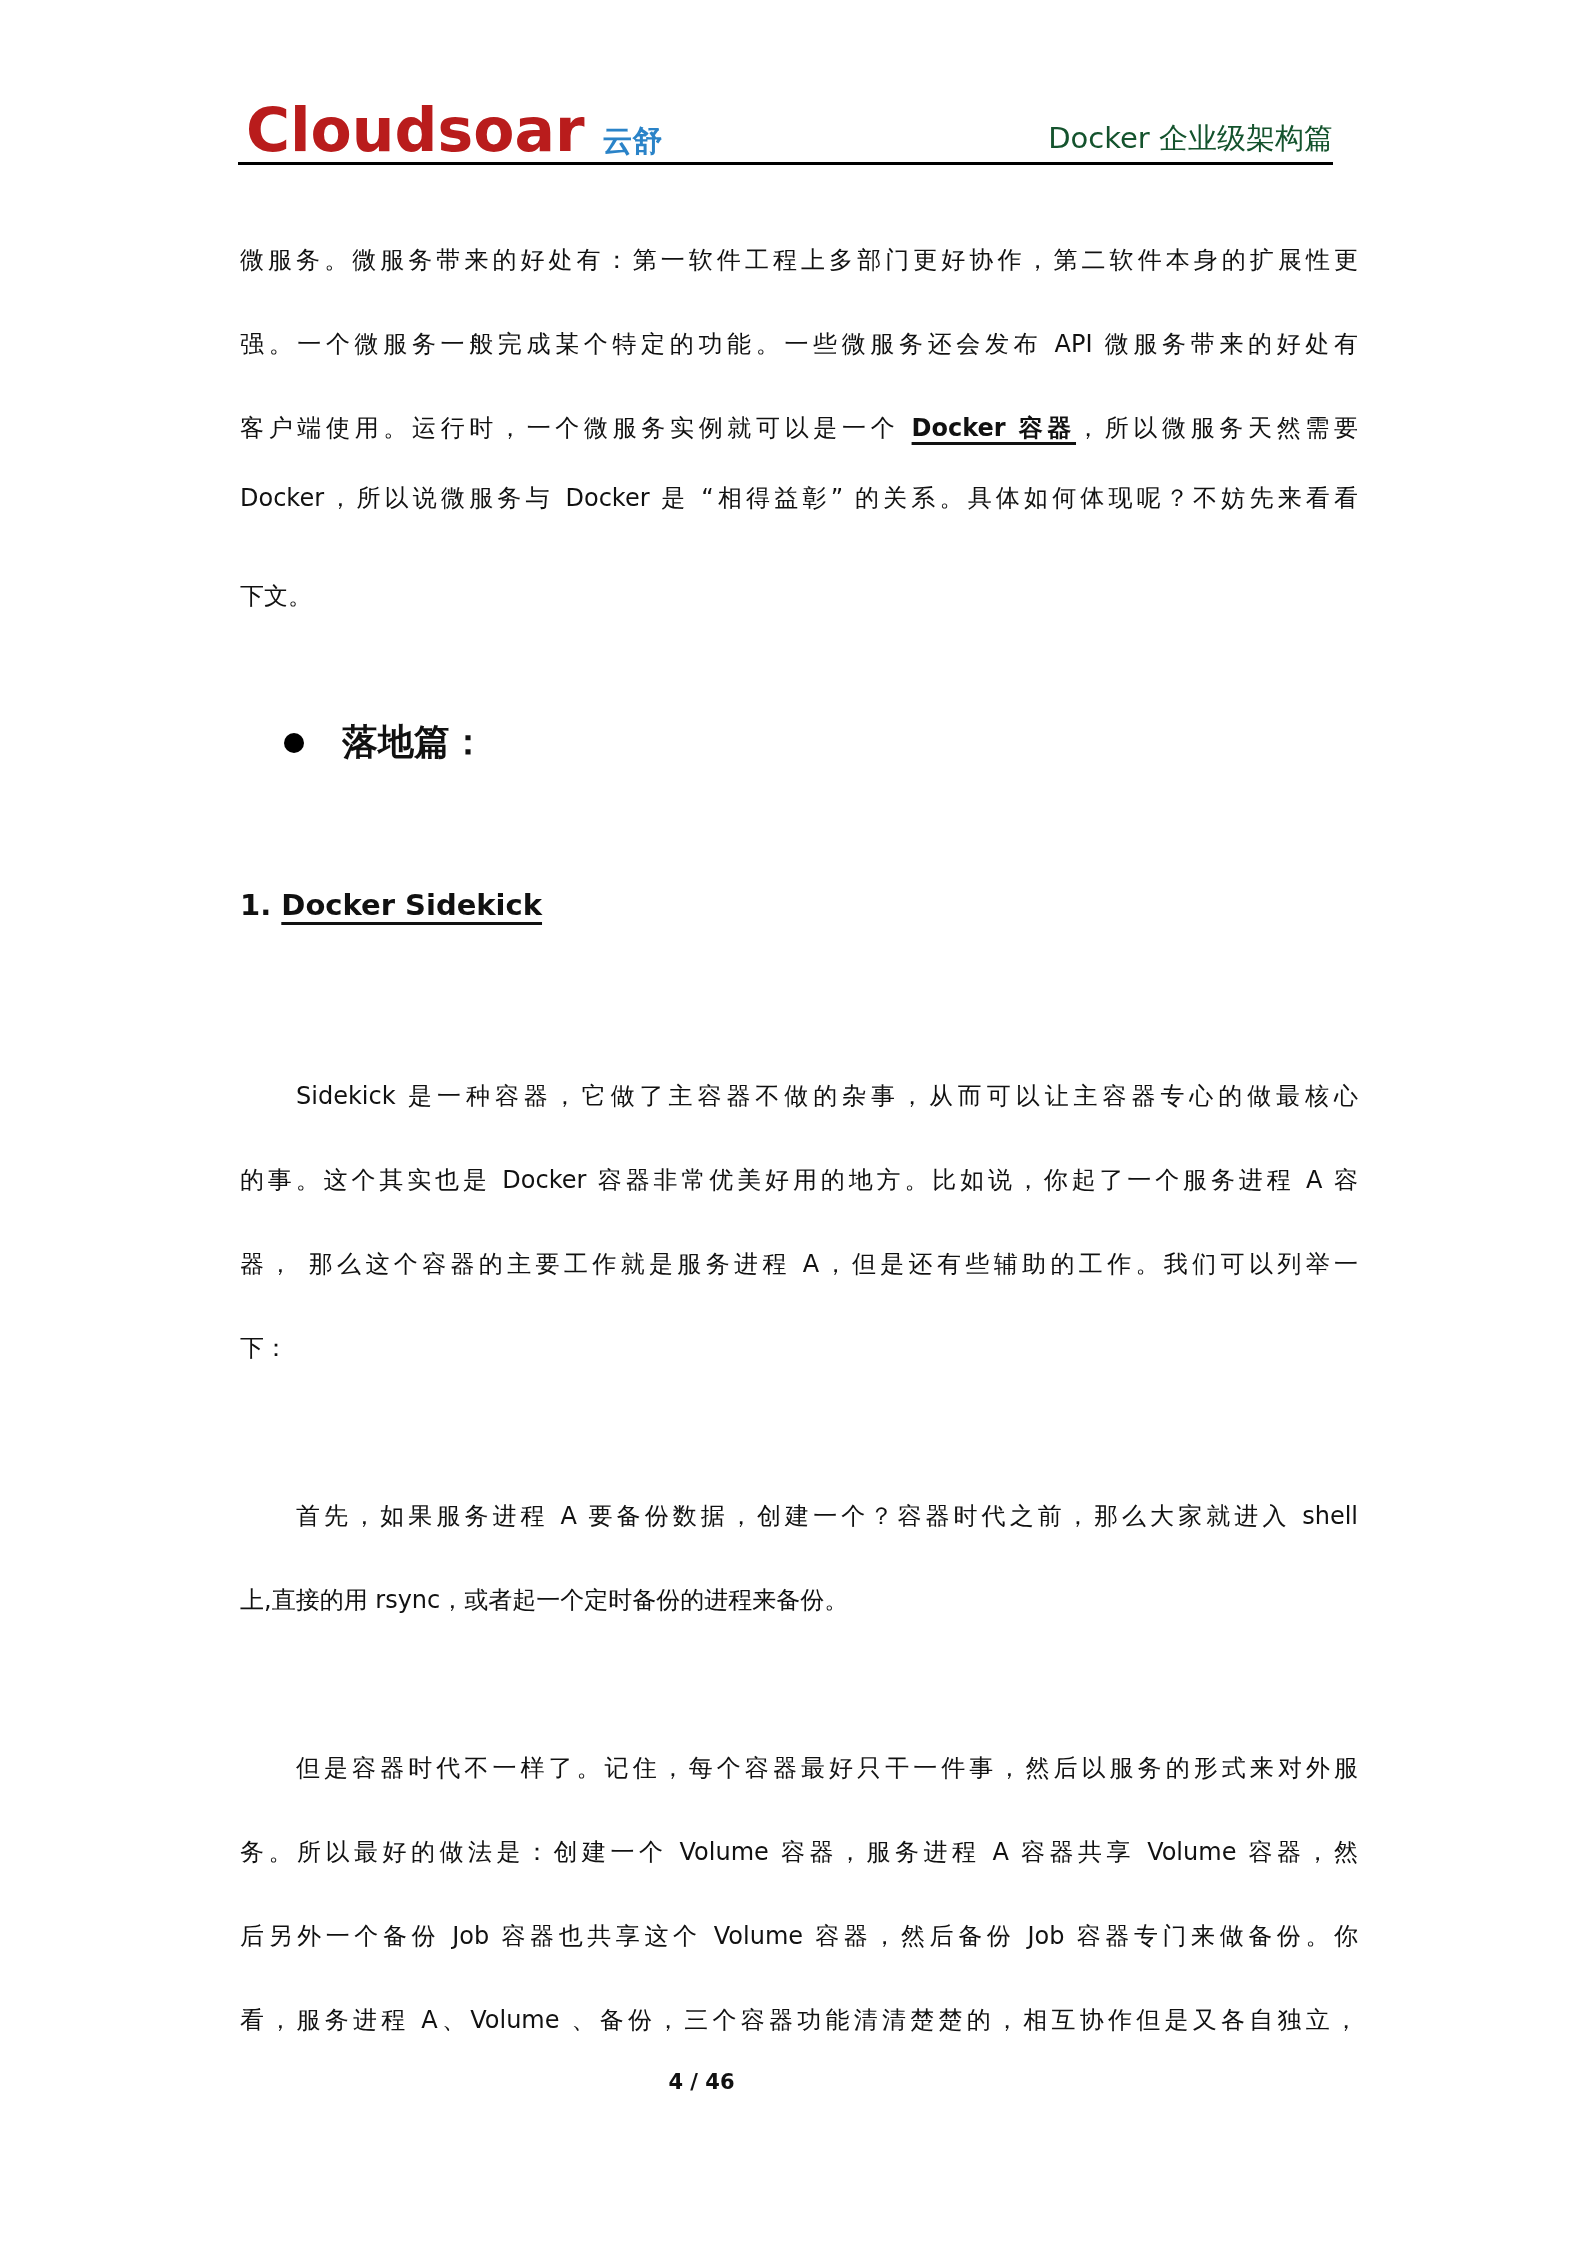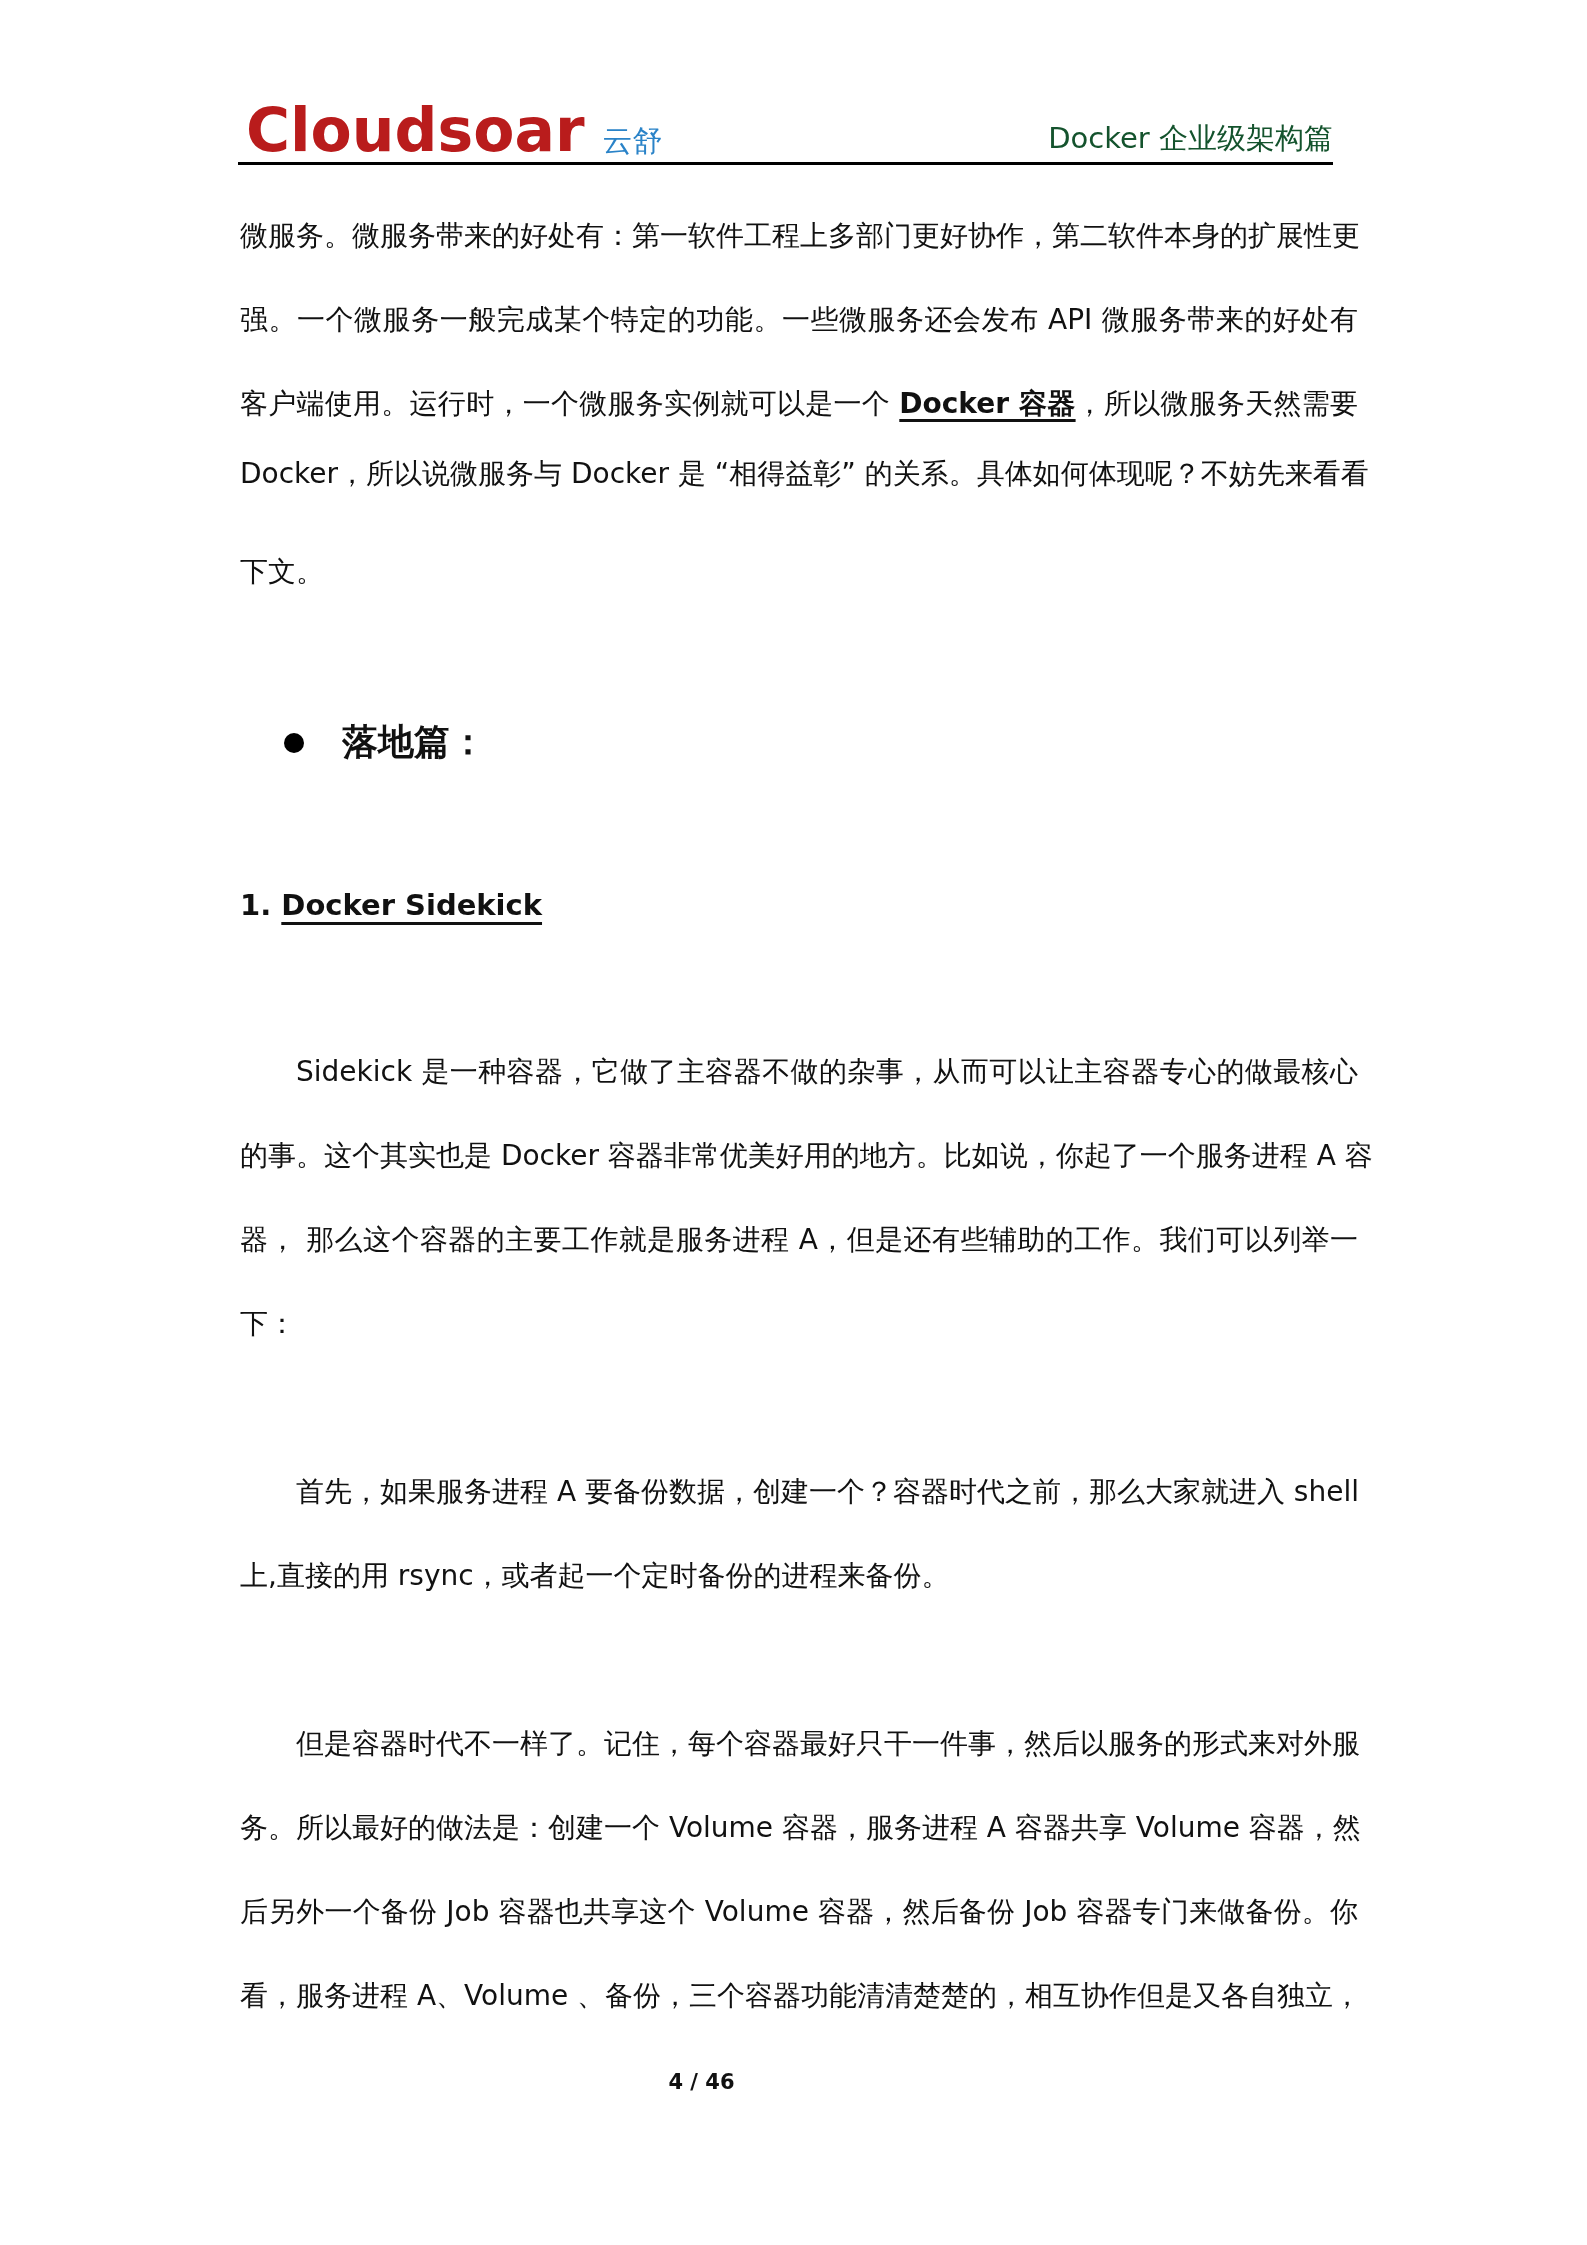--- a/index.html
+++ b/index.html
@@ -3,26 +3,26 @@
 <meta charset="utf-8">
 <style>
   html, body { margin: 0; padding: 0; background: #ffffff; }
   body { width: 1587px; height: 2245px; position: relative; overflow: hidden;
          font-family: "DejaVu Sans", "Liberation Sans", sans-serif; color: #111; }
   .page { position: absolute; left: 0; top: 0; width: 1587px; height: 2245px; }
   .header { position: absolute; left: 238px; top: 95px; width: 1095px; height: 70px; }
   .logo { position: absolute; left: 8px; top: 0px; display: flex; align-items: baseline; }
   .logo-main { font-family: "DejaVu Sans", sans-serif; font-weight: bold; font-size: 60px;
                color: #b91c1c; letter-spacing: 0px; line-height: 70px; }
-  .logo-sub { font-size: 30px; color: #2a83c8; font-weight: normal; margin-left: 18px; }
+  .logo-sub { font-size: 30px; color: #2a83c8; font-weight: bold; margin-left: 18px; }
   .header-title { position: absolute; right: 0; top: 24px; font-size: 29px; color: #14532d;
                   font-family: "DejaVu Sans", sans-serif; }
   .header-rule { position: absolute; left: 238px; top: 162px; width: 1095px; height: 3px; background: #000; }
-  .line { position: absolute; left: 240px; width: 1118px; font-size: 28px; line-height: 40px;
-          white-space: nowrap; text-align: justify; text-align-last: justify; }
+  .line { position: absolute; left: 240px; width: 1118px; font-size: 24px; line-height: 40px;
+          white-space: nowrap; text-align: justify; text-align-last: justify; margin-top: 24px; }
   .line.noj { text-align: left; text-align-last: left; }
   .indent { padding-left: 56px; width: 1062px; }
   .u-bold { font-weight: bold; text-decoration: underline; text-decoration-thickness: 3px; text-underline-offset: 6px; }
   .bullet-head { position: absolute; left: 284px; top: 718px; display: flex; align-items: center; }
   .bullet-dot { width: 20px; height: 20px; border-radius: 50%; background: #000; margin-right: 38px; }
   .bullet-text { font-size: 36px; font-weight: bold; }
   .section-head { position: absolute; left: 240px; top: 888px; font-size: 29px; font-weight: bold; }
   .section-head .link { text-decoration: underline; text-decoration-thickness: 3px; text-underline-offset: 7px; }
   .page-num { position: absolute; left: 0; width: 1403px; top: 2070px; text-align: center;
               font-size: 21px; font-weight: bold; }

